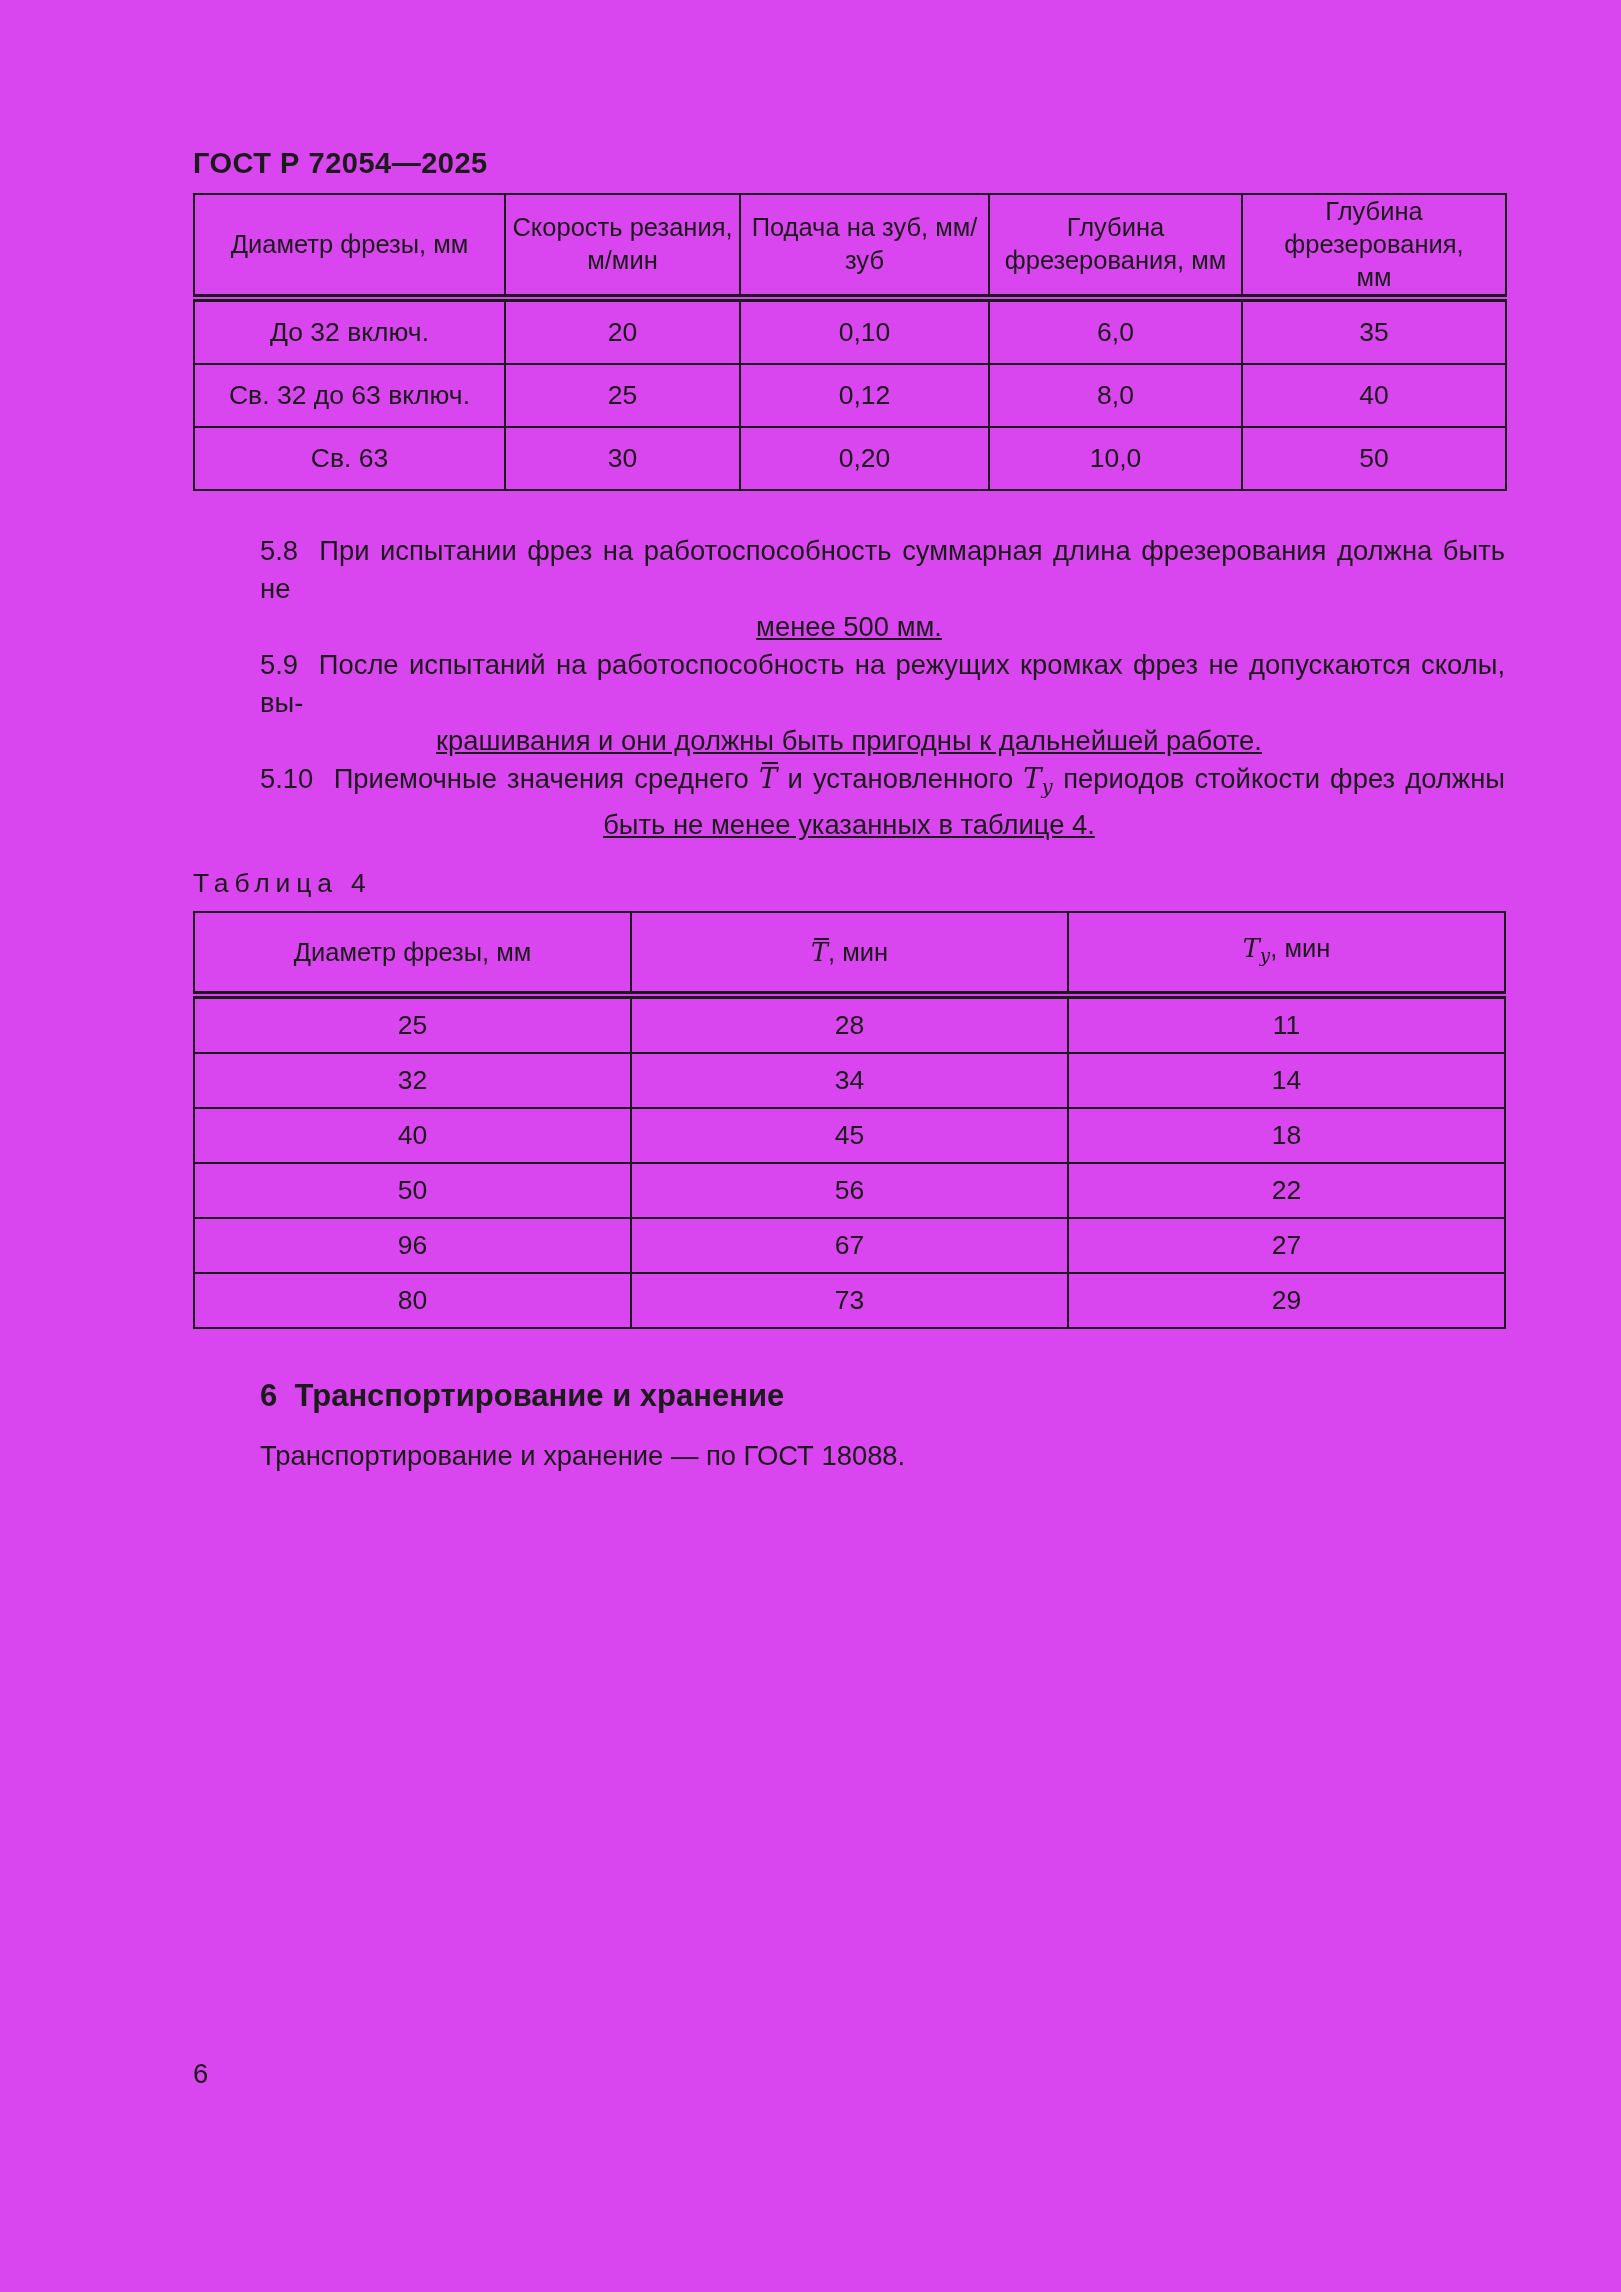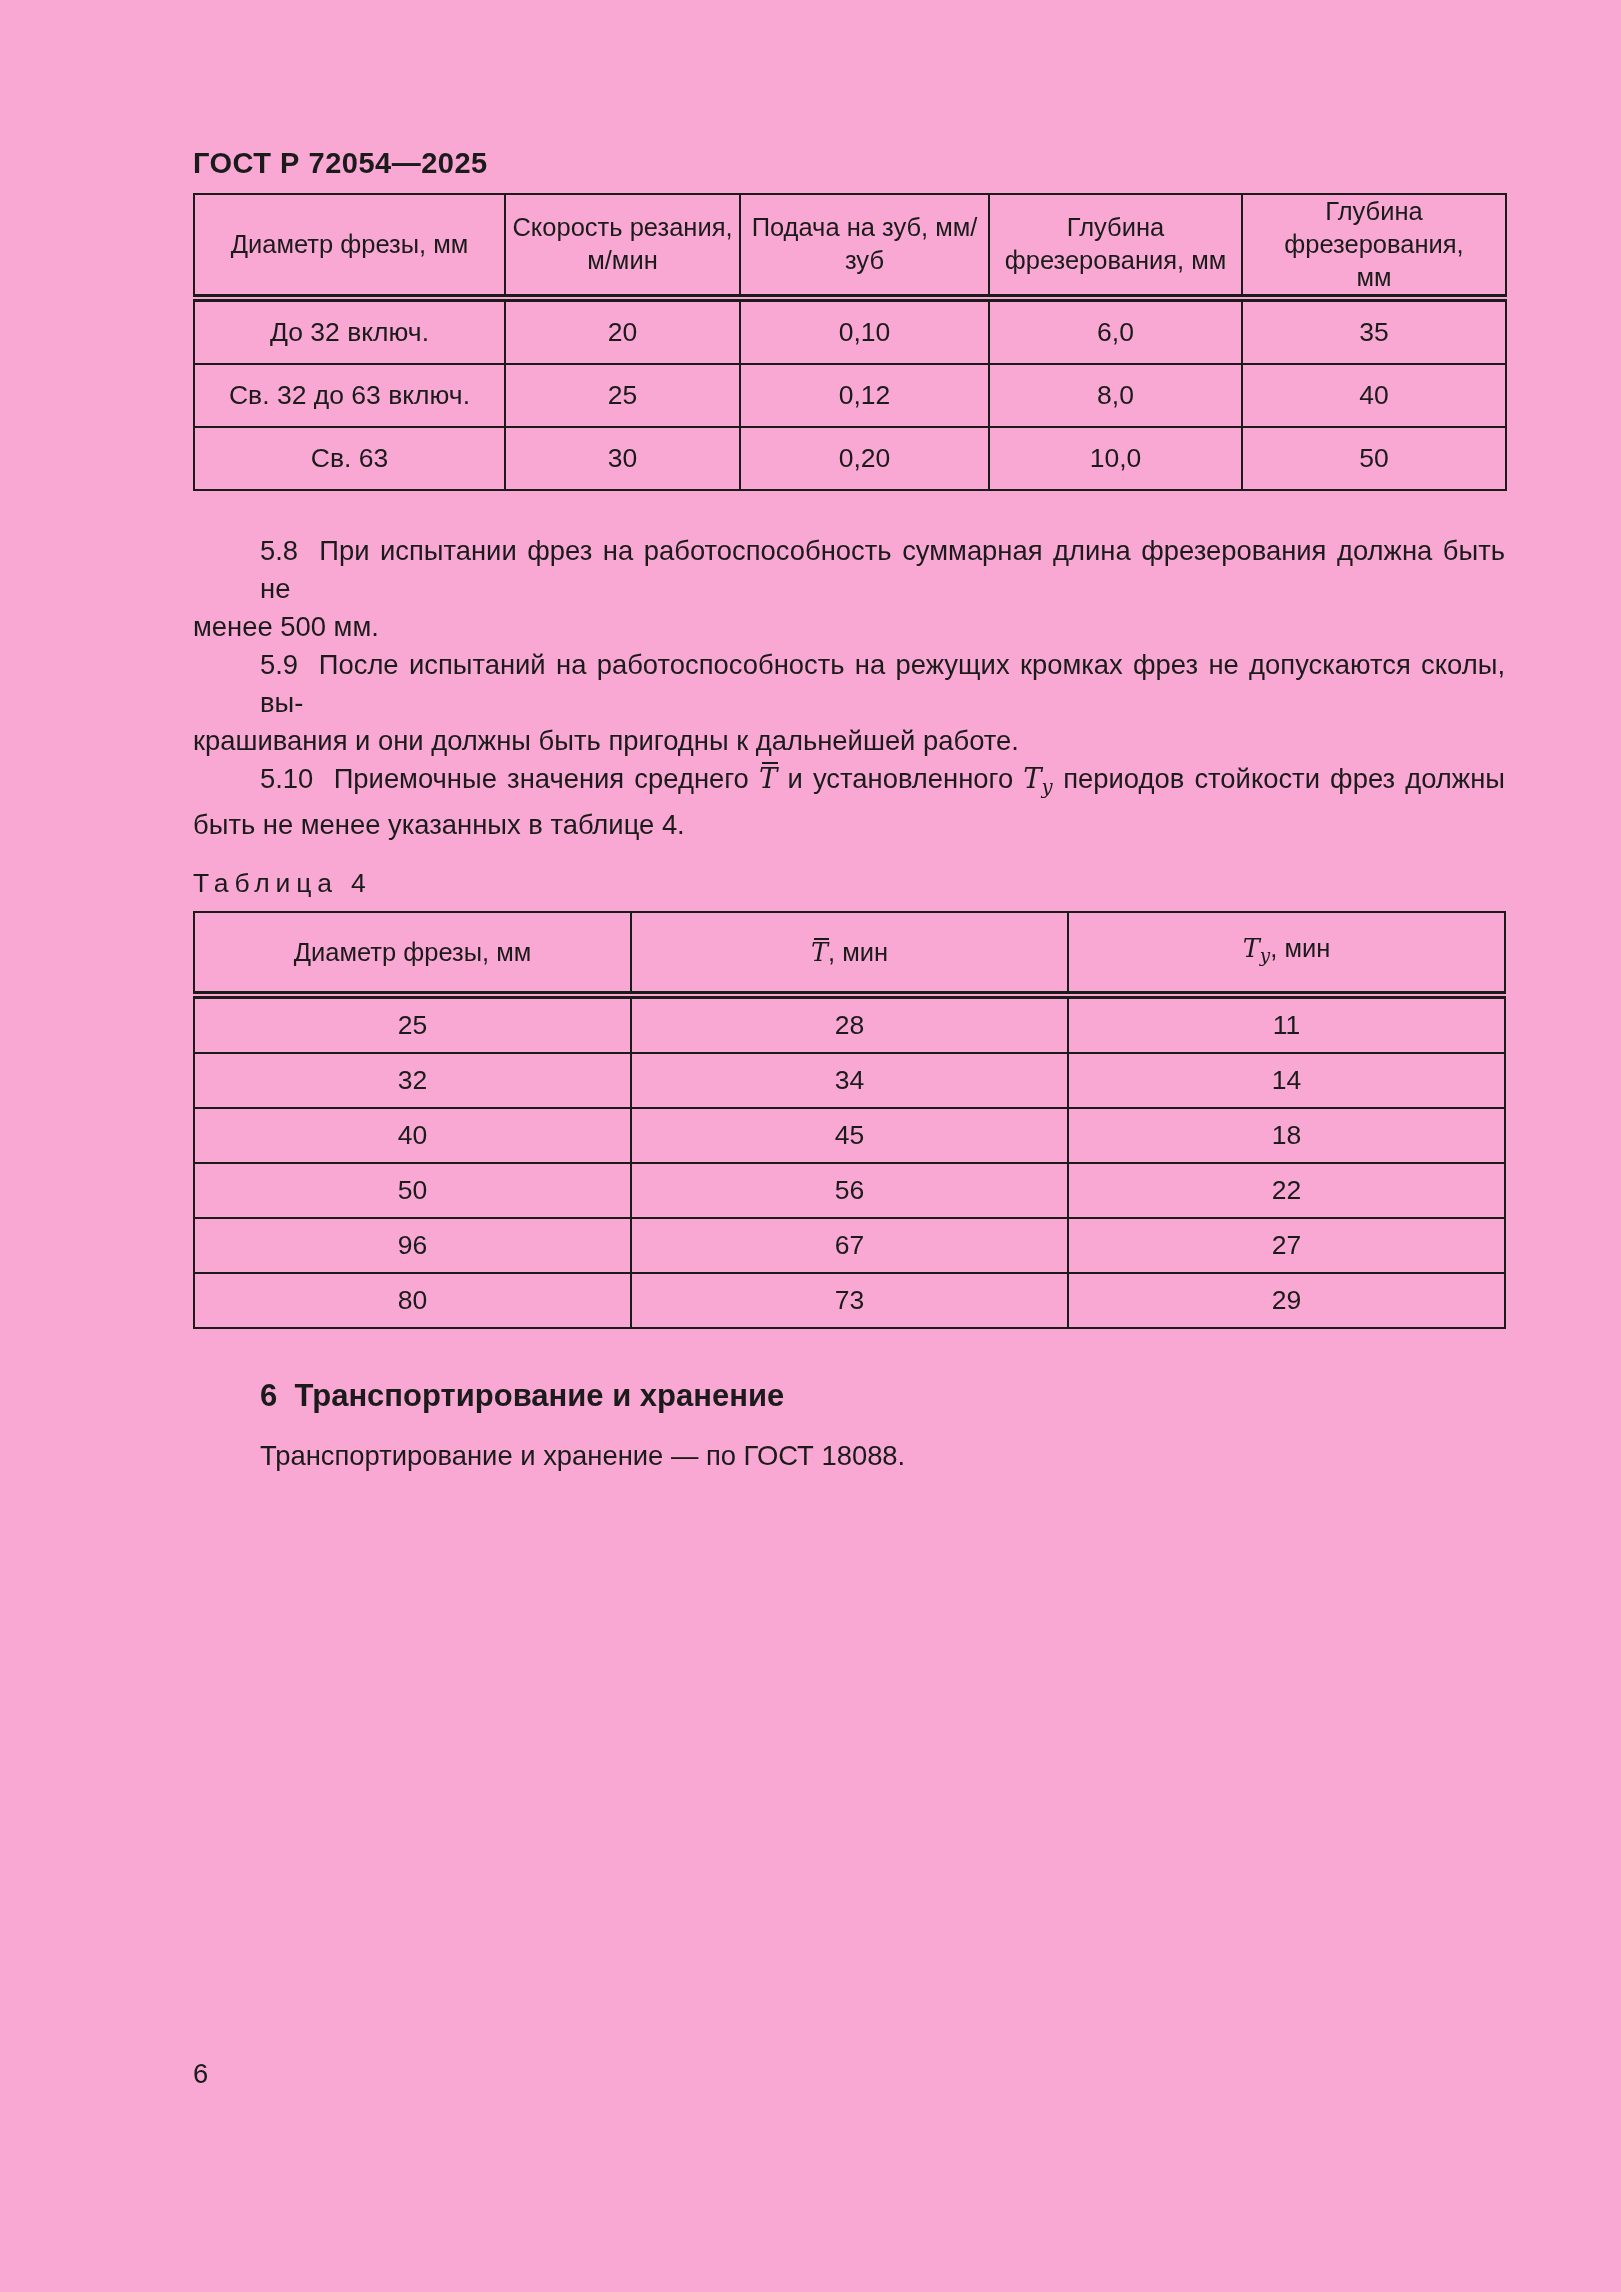--- a/index.html
+++ b/index.html
@@ -1,17 +1,17 @@
 <!DOCTYPE html>
 <html><head>
 <meta charset="utf-8">
 <style>
   html,body{margin:0;padding:0;background:#ffffff;}
   .page{
-    width:1621px;height:2293px;background:#f9a8d4;position:relative;
+    width:1621px;height:2293px;background:#d946ef;position:relative;
     font-family:"Liberation Sans",sans-serif;color:#1b1b1b;overflow:hidden;
   }
   .content{padding:0 116px 0 193px;}
 
   .doc-header{padding-top:147px;font-size:29px;font-weight:700;letter-spacing:0.5px;}
 
   .table-label{font-size:26.5px;letter-spacing:0.22em;}
   .label-t3{margin-top:51px;}
   .label-t4{margin-top:23.5px;}
 
@@ -27,21 +27,21 @@
     border-bottom:8.8px double #1b1b1b;font-size:25.5px;line-height:33px;white-space:pre-line;
   }
   .t3 thead th{height:86px;}
   .t3 tbody td{height:61px;font-size:26.5px;}
   .t4 thead th{height:78px;}
   .t4 tbody td{height:53px;font-size:26.5px;}
 
   .text-block{margin-top:41px;font-size:27.4px;line-height:38px;}
   .text-block .jline{text-align:justify;text-align-last:justify;text-justify:inter-word;}
   .text-block .indent{padding-left:67px;}
-  .text-block .line{text-align:left;}
+  .text-block .line{text-align:center;text-decoration:underline;}
 
   .t-it{font-family:"DejaVu Serif",serif;font-style:italic;}
   .t-sub{font-family:"DejaVu Serif",serif;font-style:italic;font-size:0.72em;vertical-align:-0.28em;}
   .t-bar{position:relative;display:inline-block;}
   .t-bar::after{content:"";position:absolute;left:2.9px;right:-1px;top:2px;border-top:2.5px solid #1b1b1b;}
 
   .section-heading{margin-top:49px;padding-left:67px;font-size:31px;font-weight:700;}
   .body-line{margin-top:26px;padding-left:67px;font-size:27.4px;}
   .page-number{position:absolute;left:193px;top:2058px;font-size:27.4px;}
 </style>

